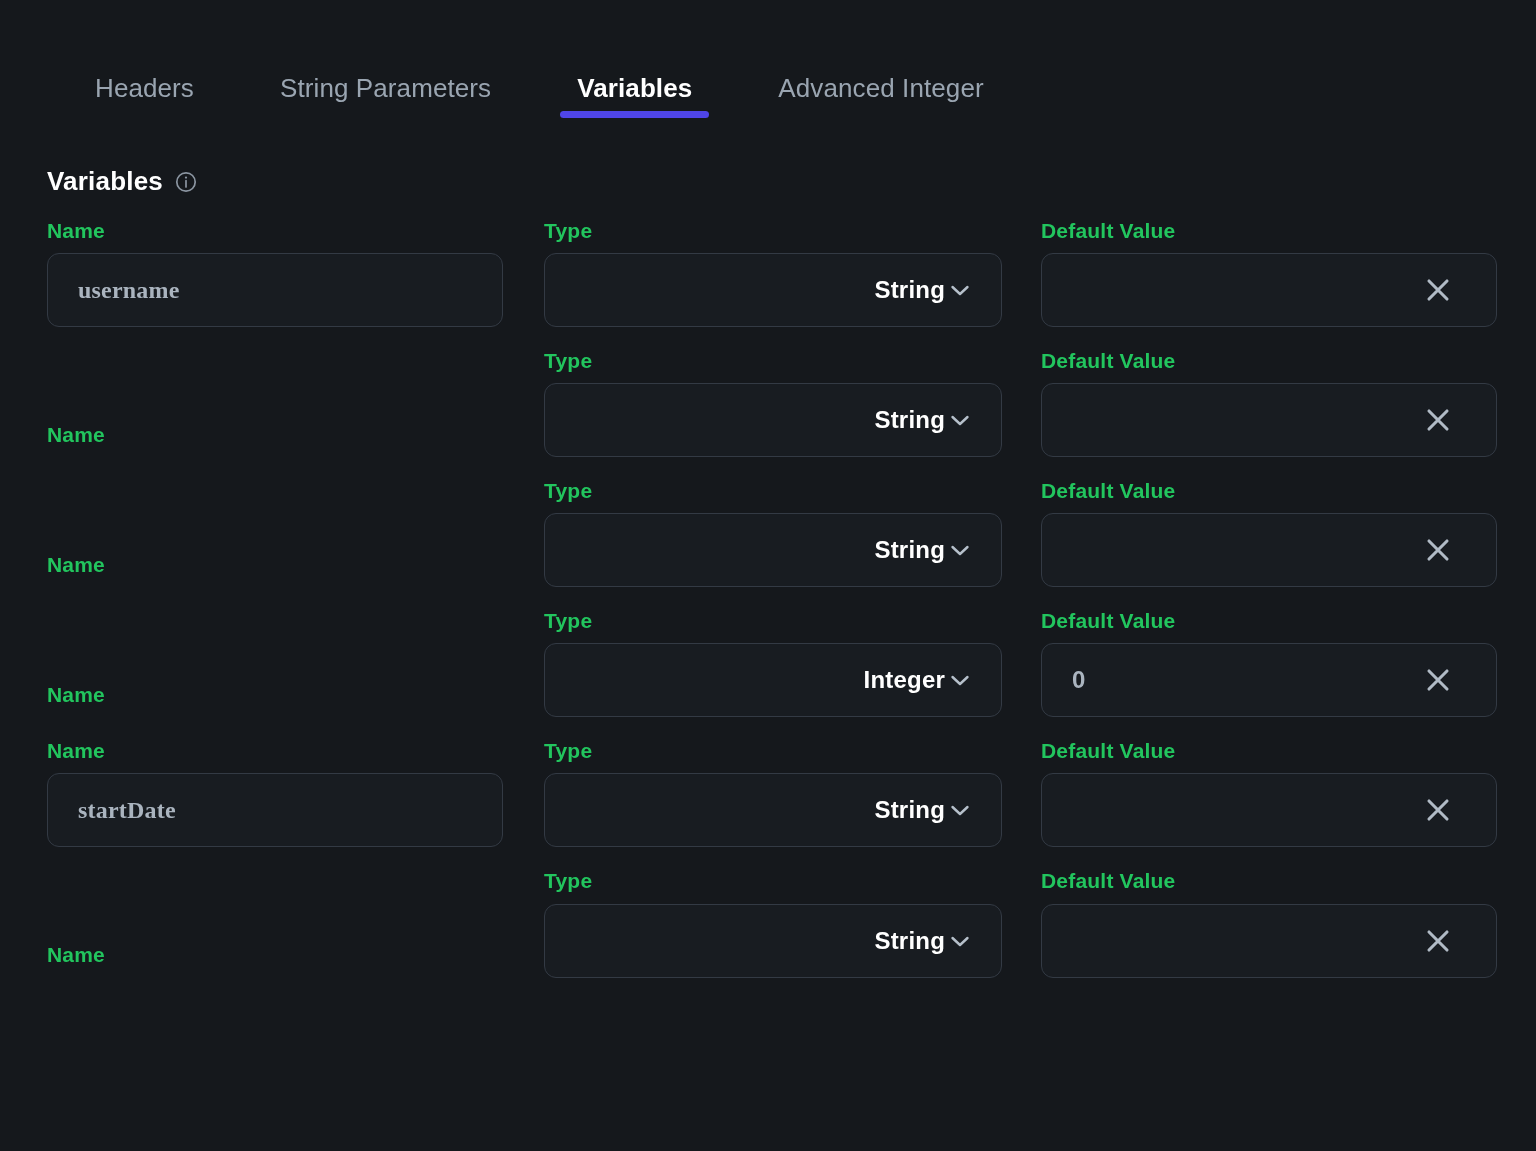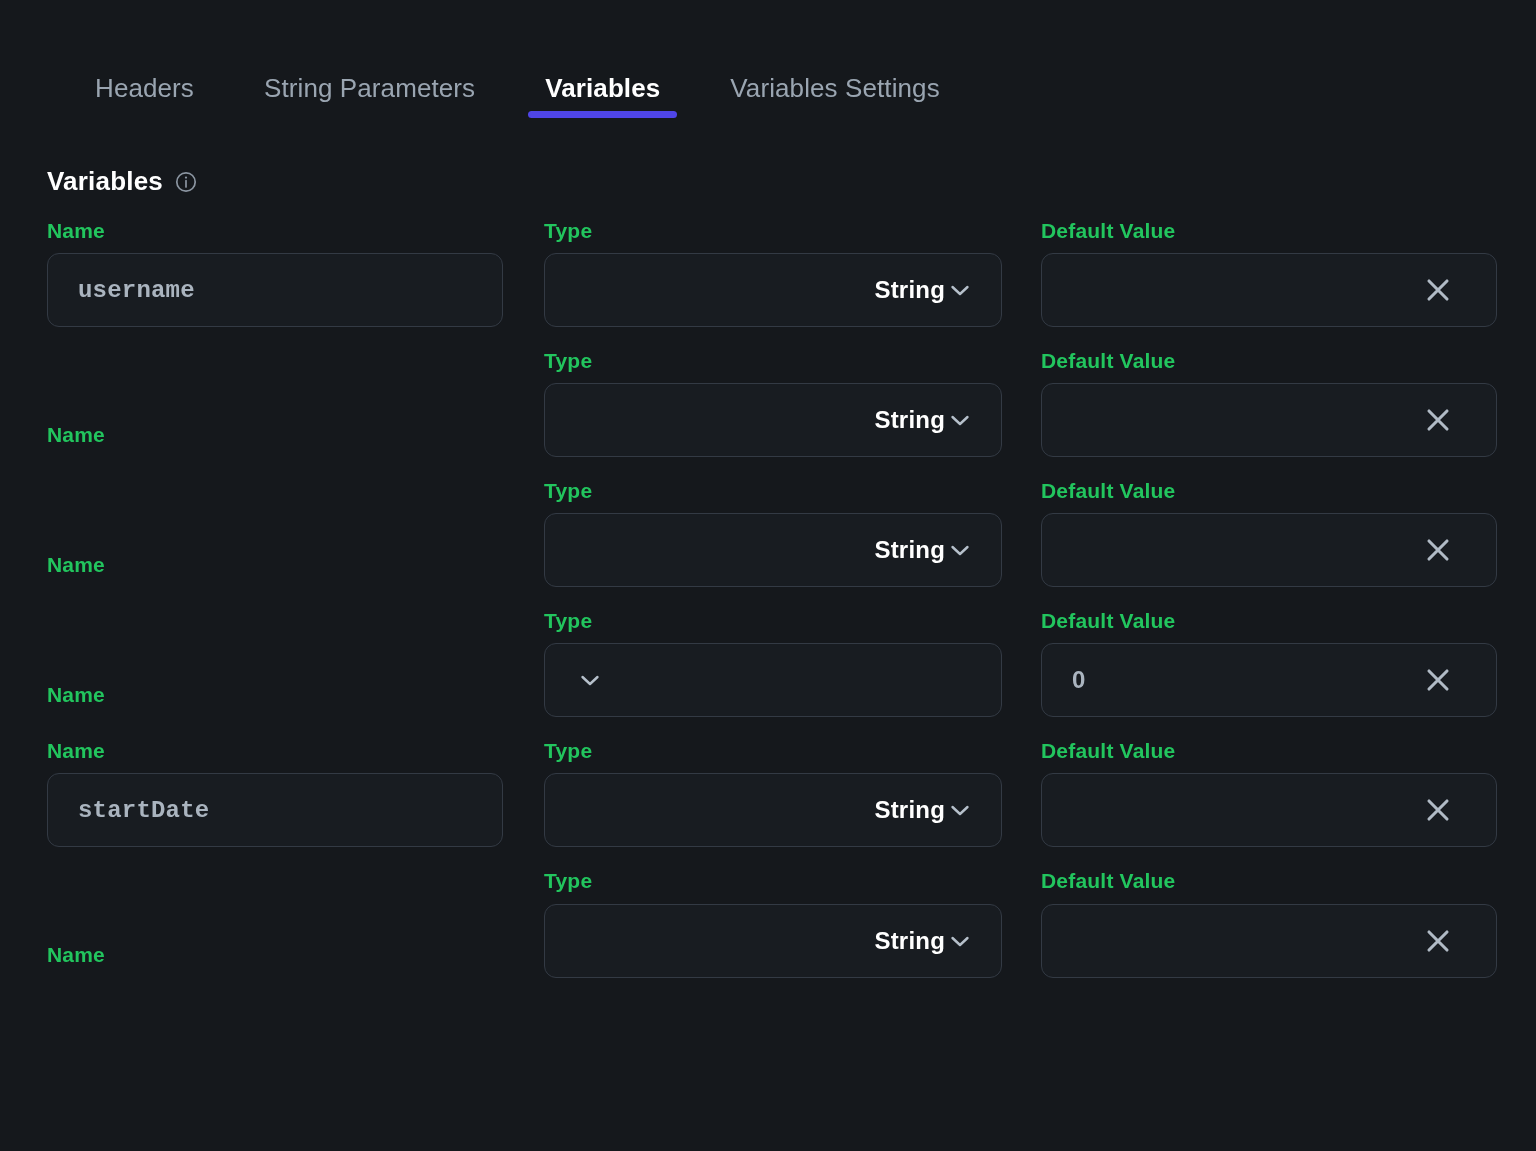--- a/index.html
+++ b/index.html
@@ -23,21 +23,21 @@
     height: 128px;
     padding: 0 0 0 60px;
     display: flex;
     align-items: flex-start;
   }
 
   .tabs {
     display: flex;
     align-items: center;
     height: 100%;
-    gap: 0;
+    gap: 16px;
   }
 
   .tab {
     position: relative;
     height: 100%;
     padding: 47px 35px 0 35px;
     font-size: 26px;
     letter-spacing: 0.1px;
     color: #9aa5b1;
     font-weight: 400;
@@ -134,21 +134,21 @@
   .text-in {
     font-size: 24px;
     font-weight: 700;
     color: #aab4bf;
     letter-spacing: 0.2px;
     line-height: 1;
     background: transparent;
     border: none;
     outline: none;
     width: 100%;
-    font-family: Liberation Mono, monospace;
+    font-family: Liberation Serif, serif;
     padding: 0;
   }
   .text-in::placeholder { color: #aab4bf; opacity: 1; }
 
   .select-value {
     font-size: 24px;
     font-weight: 700;
     color: #ffffff;
     letter-spacing: 0.2px;
     line-height: 1;
@@ -201,21 +201,21 @@
   .clear-btn svg { display: block; }
 </style>
 </head>
 <body style="background: rgb(21, 24, 28);">
 
 <div class="tabbar">
   <div class="tabs" id="tab-list">
       <button class="tab"><span>Headers</span></button>
       <button class="tab"><span>String Parameters</span></button>
       <button class="tab active"><span>Variables</span><span class="tab-underline" style="background: rgb(79, 69, 232);"></span></button>
-      <button class="tab"><span>Variables Settings</span></button>
+      <button class="tab"><span>Advanced Integer</span></button>
     </div>
 </div>
 
 <div class="section-head">
   <span class="section-title">Variables</span>
   <span class="info-icon" title="info">
     <svg width="22" height="22" viewBox="0 0 22 22" fill="none">
       <circle cx="11" cy="11" r="9.2" stroke="#8b95a1" stroke-width="1.7"></circle>
       <circle cx="11" cy="6.6" r="1.15" fill="#8b95a1"></circle>
       <path d="M11 9.7v6.2" stroke="#8b95a1" stroke-width="1.7" stroke-linecap="round"></path>
@@ -329,20 +329,21 @@
     <div class="row">
     <div class="field">
       <span class="field-label">Name</span>
     </div>
 
     <div class="spacer"></div>
 
     <div class="field">
       <span class="field-label">Type</span>
       <div class="control clickable">
+        <span class="select-value">Integer</span>
         <span class="chevron">
             <svg width="30" height="30" viewBox="0 0 30 30" fill="none">
               <path d="M7.5 12l7.5 7 7.5-7" stroke="#b6c0cb" stroke-width="2.4" stroke-linecap="round" stroke-linejoin="round"></path>
             </svg>
           </span>
       </div>
     </div>
 
     <div class="spacer"></div>
 

